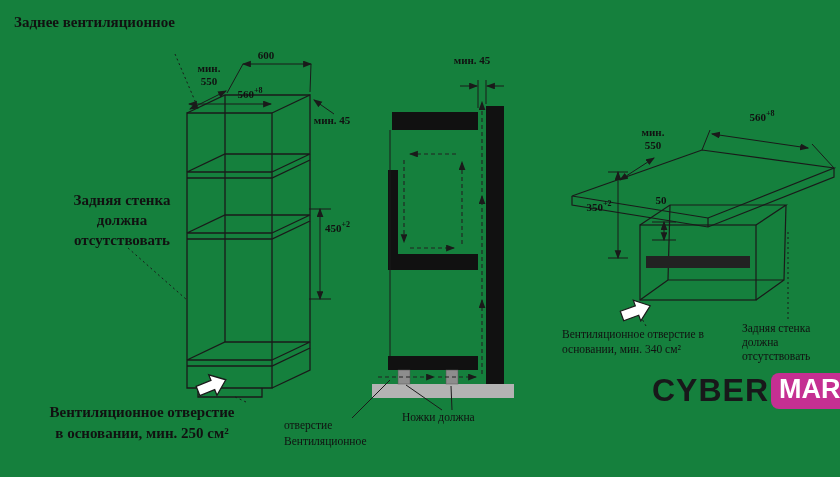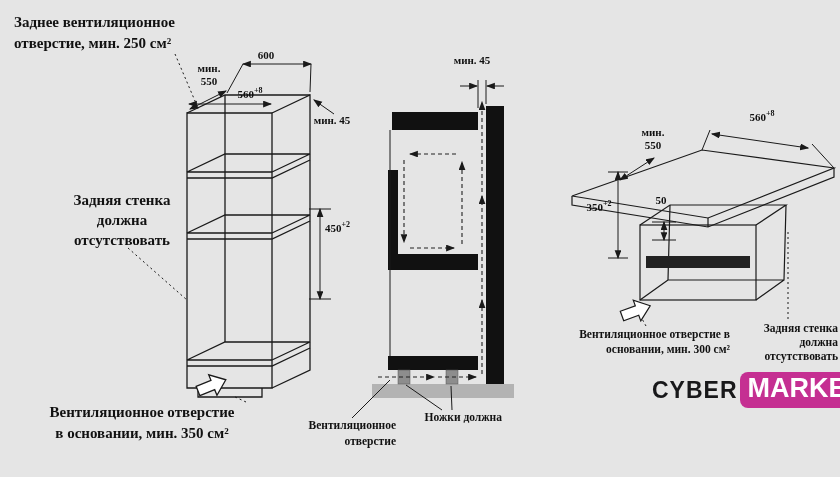--- a/index.html
+++ b/index.html
@@ -1,30 +1,30 @@
 <!DOCTYPE html>
 <html style="--accent: #c52f92;"><head>
 <meta charset="utf-8">
 <style>
   :root { --accent: #c52f92; --line: #1a1a1a; }
   html,body { margin:0; padding:0; background:#ffffff; }
   .canvas {
-    position:relative; width:840px; height:477px; background:#e5e5e5; overflow:hidden;
+    position:relative; width:840px; height:477px; background:#15803d; overflow:hidden;
     font-family:"Liberation Serif", serif; color:#111;
   }
   .linework { position:absolute; left:0; top:0; }
   .note  { position:absolute; font-weight:bold; font-size:15px; line-height:21px; }
   .note.center { text-align:center; }
-  .note-sm { position:absolute; font-weight:bold; font-size:11.5px; line-height:15px; text-align:right; }
+  .note-sm { position:absolute; font-weight:normal; font-size:11.5px; line-height:15px; text-align:left; }
   .dim { position:absolute; font-weight:bold; font-size:11px; line-height:13px; text-align:center; white-space:nowrap; }
   .dim.left-align { text-align:left; }
   .dim sup { font-size:8px; }
   .logo { position:absolute; left:652px; top:372px; display:flex; align-items:center;
           font-family:"Liberation Sans", sans-serif; font-weight:bold; }
-  .logo-cyber { font-size:23px; color:#18181a; letter-spacing:1px;text-align:center; }
+  .logo-cyber { font-size:32px; color:#18181a; letter-spacing:1px;text-align:center; }
   .logo-market { font-size:27px; color:#fff; background:var(--accent); padding:1px 8px 4px; border-radius:8px; margin-left:2px; }
 </style>
 </head>
 <body>
 
 <div class="canvas">
 
   <svg class="linework" width="840" height="477" viewBox="0 0 840 477">
     <defs>
       <marker id="ah" viewBox="0 0 8 8" refX="7" refY="3" markerWidth="9" markerHeight="9" markerUnits="userSpaceOnUse" orient="auto-start-reverse">
@@ -128,21 +128,20 @@
       <line x1="788" y1="232" x2="788" y2="320"></line>
       <line x1="646" y1="326" x2="636" y2="308"></line>
     </g>
     <g transform="translate(622,316) rotate(-20)">
       <path d="M0,-5 L16,-5 L16,-11 L30,0 L16,11 L16,5 L0,5 Z" fill="#fff" stroke="#1a1a1a" stroke-width="1.2"></path>
     </g>
   </svg>
 
   <div class="note" style="left:14px; top:12px; width:240px;">
     <div>Заднее вентиляционное</div>
-    <div>отверстие, мин. 250 см²</div>
   </div>
 
   <div class="dim" style="left:238px; top:49px; width:56px;">
     <span>600</span>
   </div>
 
   <div class="dim" style="left:186px; top:62px; width:46px;">
     <div>мин.</div>
     <div>550</div>
   </div>
@@ -160,30 +159,30 @@
   </div>
 
   <div class="note center" style="left:36px; top:190px; width:172px; line-height:20px;">
     <div>Задняя стенка</div>
     <div>должна</div>
     <div>отсутствовать</div>
   </div>
 
   <div class="note center" style="left:18px; top:402px; width:248px;">
     <div>Вентиляционное отверстие</div>
-    <div>в основании, мин. 350 см²</div>
+    <div>в основании, мин. 250 см²</div>
   </div>
 
   <div class="dim" style="left:440px; top:54px; width:64px;">
     <span>мин. 45</span>
   </div>
 
   <div class="note-sm" style="left:284px; top:417px; width:112px; line-height:16px;">
+    <div>отверстие</div>
     <div>Вентиляционное</div>
-    <div>отверстие</div>
   </div>
 
   <div class="note-sm" style="left:402px; top:410px; width:100px;">
     <span>Ножки должна</span>
   </div>
 
   <div class="dim" style="left:630px; top:126px; width:46px;">
     <div>мин.</div>
     <div>550</div>
   </div>
@@ -195,21 +194,21 @@
   <div class="dim" style="left:576px; top:197px; width:46px;">
     <span>350</span><sup>+2</sup>
   </div>
 
   <div class="dim" style="left:646px; top:194px; width:30px;">
     <span>50</span>
   </div>
 
   <div class="note-sm" style="left:562px; top:327px; width:168px;">
     <div>Вентиляционное отверстие в</div>
-    <div>основании, мин. 300 см²</div>
+    <div>основании, мин. 340 см²</div>
   </div>
 
   <div class="note-sm" style="left:742px; top:321px; width:96px; line-height:14px;">
     <div>Задняя стенка</div>
     <div>должна</div>
     <div>отсутствовать</div>
   </div>
 
   <div class="logo">
     <span class="logo-cyber">CYBER</span>

